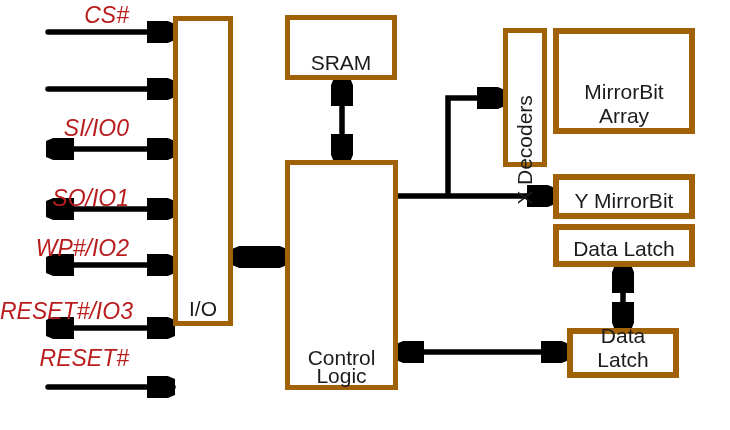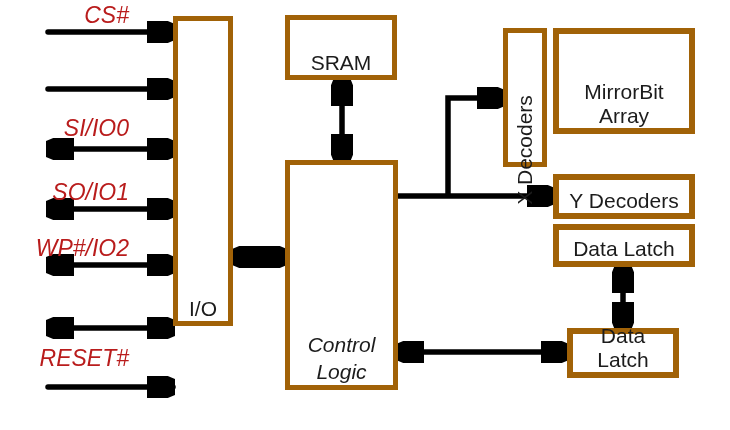--- a/index.html
+++ b/index.html
@@ -13,21 +13,21 @@
   .wires{position:absolute;left:0;top:0;z-index:1;}
   .wires path{stroke:#000000;stroke-width:5.5;fill:none;}
   .block{
     position:absolute;box-sizing:border-box;
     background:#ffffff;border:5px solid #a16207;
     display:flex;align-items:flex-end;justify-content:center;
     z-index:2;color:#1c1c1c;font-size:21px;text-align:center;
   }
   .block.thick{border-width:6px;}
   .block .lbl{display:block;}
-  .block .wrapnarrow{width:72px;line-height:27px;font-style:italic;}
+  .block .wrapnarrow{width:72px;line-height:18px;}
   .block .vert{transform:rotate(-90deg);white-space:nowrap;}
   .signal-label{
     position:absolute;left:0;width:129px;text-align:right;
     font-size:23px;line-height:20px;color:#b91c1c;z-index:2;white-space:nowrap;font-style:italic;
   }
 </style>
 </head>
 <body>
 
 <div class="canvas">
@@ -50,22 +50,23 @@
     <path d="M234 257 H285" marker-start="url(#ah)" marker-end="url(#ah)"></path>
     <path d="M342 80 V160" marker-start="url(#ah)" marker-end="url(#ah)"></path>
     <path d="M398 196 H553" marker-end="url(#ah)"></path>
     <path d="M448 196 V98 H503" marker-end="url(#ah)" stroke-linejoin="miter"></path>
     <path d="M398 352 H567" marker-start="url(#ah)" marker-end="url(#ah)"></path>
     <path d="M623 267 V328" marker-start="url(#ah)" marker-end="url(#ah)"></path>
   </svg>
 
   <div class="signal-label" style="top:5px">CS#</div>
   <div class="signal-label" style="top:118px">SI/IO0</div>
-  <div class="signal-label" style="top:182px">SO/IO1</div>
+  <div class="signal-label" style="top:188px">SO/IO1</div>
   <div class="signal-label" style="top:238px">WP#/IO2</div>
+  <div class="signal-label" style="top:301px">RESET#/IO3</div>
   <div class="signal-label" style="top:348px">RESET#</div>
 
   <div class="block" style="left:173px;top:16px;width:60px;height:310px">
     <span class="lbl">I/O</span>
   </div>
 
   <div class="block" style="left:285px;top:15px;width:112px;height:65px">
     <span class="lbl">SRAM</span>
   </div>
 
@@ -75,21 +76,21 @@
 
   <div class="block" style="left:503px;top:28px;width:44px;height:139px">
     <span class="lbl vert">X Decoders</span>
   </div>
 
   <div class="block thick" style="left:553px;top:28px;width:142px;height:106px">
     <span class="lbl">MirrorBit Array</span>
   </div>
 
   <div class="block thick" style="left:553px;top:174px;width:142px;height:45px">
-    <span class="lbl">Y Decoders</span>
+    <span class="lbl">Y MirrorBit</span>
   </div>
 
   <div class="block thick" style="left:553px;top:224px;width:142px;height:43px">
     <span class="lbl">Data Latch</span>
   </div>
 
   <div class="block thick" style="left:567px;top:328px;width:112px;height:50px">
     <span class="lbl">Data Latch</span>
   </div>
 

